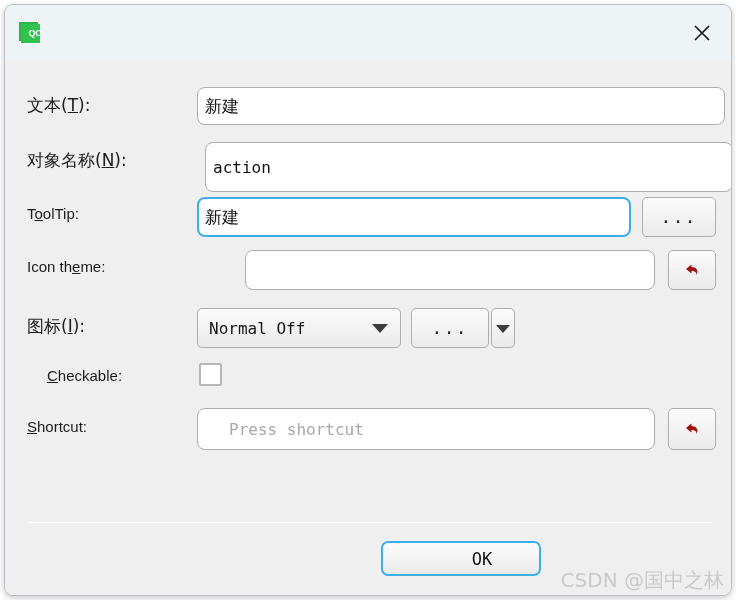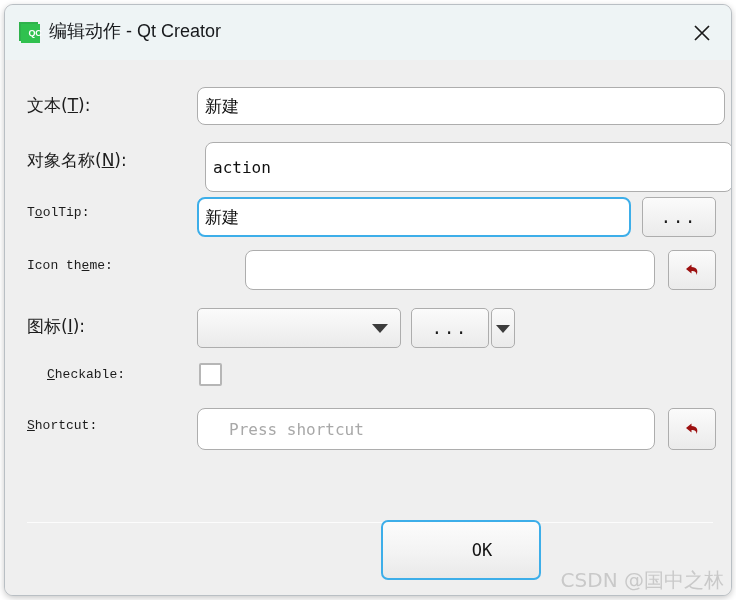--- a/index.html
+++ b/index.html
@@ -88,22 +88,22 @@
 
   .row { position: absolute; left: 0; right: 0; }
 
   .lbl {
     position: absolute;
     left: 22px;
     color: #1c1c1c;
     white-space: nowrap;
   }
   .lbl-mono {
-    font-family: Liberation Mono, monospace;
-    font-size: 13px;
+    font-family: Liberation Sans, sans-serif;
+    font-size: 15px;
   }
   .lbl-cjk {
     font-family: "DejaVu Sans", "Liberation Sans", sans-serif;
     font-size: 17px;
   }
   .mn { text-decoration: underline; }
 
   
   .tf {
     position: absolute;
@@ -238,21 +238,20 @@
 <body>
 
 <div id="dialog">
 
   <div id="titlebar">
     <div id="title-icon">
       <div class="qc-sq"></div>
       <div class="qc-sq2"></div>
       <div class="qc-txt">QC</div>
     </div>
-    <div id="title-text">编辑动作 - Qt Creator</div>
     <button id="close-button">
       <svg width="22" height="22" viewBox="0 0 22 22" aria-hidden="true">
         <path d="M4 4 L18 18 M18 4 L4 18" stroke="#1a1a1a" stroke-width="1.7" fill="none"></path>
       </svg>
     </button>
   </div>
 
   <div id="form">
 
     <div class="row">
@@ -279,20 +278,21 @@
           <svg class="reset-ico" width="20" height="20" viewBox="0 0 20 20" aria-hidden="true">
             <path d="M9.5 4.5 L4 9 L9.5 13.5 L9.5 11 C13 11 14.5 12 14.5 15 C16.5 11 15 7 9.5 7 Z" fill="#9d1111"></path>
           </svg>
         </span>
       </button>
     </div>
 
     <div class="row">
       <div class="lbl lbl-cjk" style="top:255px;"><span>图标(</span><span class="mn">I</span><span>):</span></div>
       <div class="combo" style="left:192px; top:248px; width:204px; height:40px;">
+        <span class="cval">Normal Off</span>
         <span class="carrow">
           <svg width="16" height="9" viewBox="0 0 16 9" aria-hidden="true">
             <path d="M0 0 L16 0 L8 9 Z" fill="#3c3c3c"></path>
           </svg>
         </span>
       </div>
       <button class="btn dots" style="left:406px; top:248px; width:78px; height:40px;">...</button>
       <div class="arrowbtn" style="left:486px; top:248px; width:24px; height:40px;">
         <span class="carrow">
           <svg width="14" height="8" viewBox="0 0 14 8" aria-hidden="true">
@@ -314,18 +314,18 @@
         <span>
           <svg class="reset-ico" width="20" height="20" viewBox="0 0 20 20" aria-hidden="true">
             <path d="M9.5 4.5 L4 9 L9.5 13.5 L9.5 11 C13 11 14.5 12 14.5 15 C16.5 11 15 7 9.5 7 Z" fill="#9d1111"></path>
           </svg>
         </span>
       </button>
     </div>
 
     <div id="separator"></div>
 
-    <button class="dlgbtn default" style="left:376px; top:460px; width:160px; height:60px;padding-left:48px;">OK</button>
+    <button class="dlgbtn default" style="left:376px; top:481px; width:160px; height:35px;padding-left:48px;">OK</button>
 
   </div>
 </div>
 
 <div id="watermark">CSDN @国中之林</div>
 
 </body></html>

